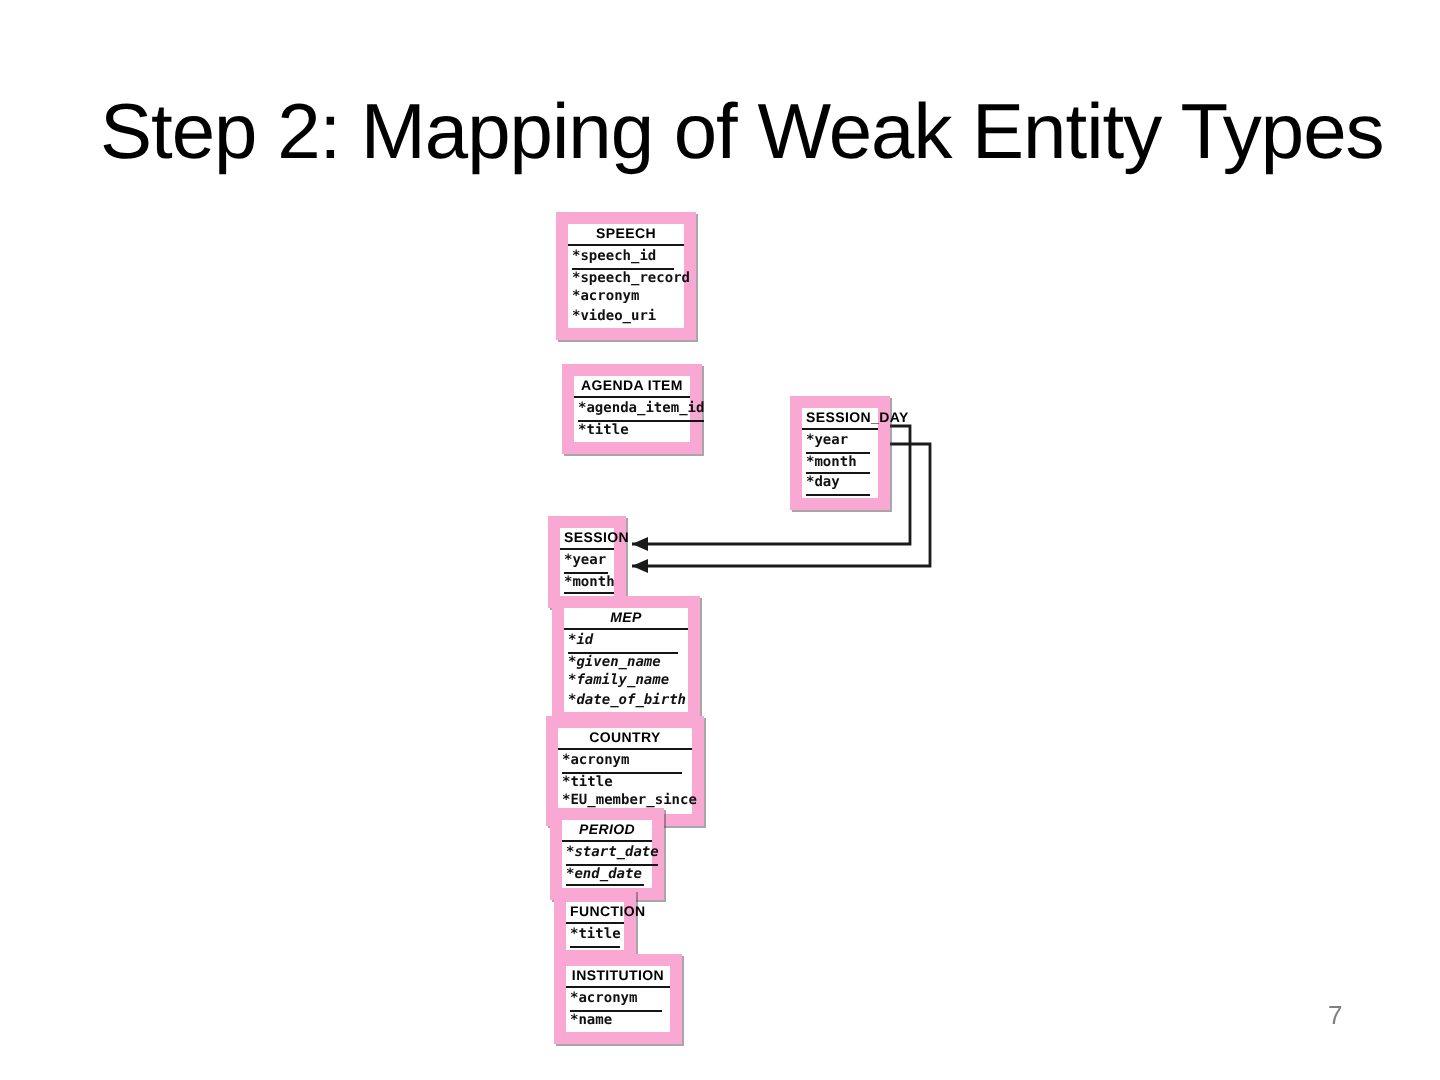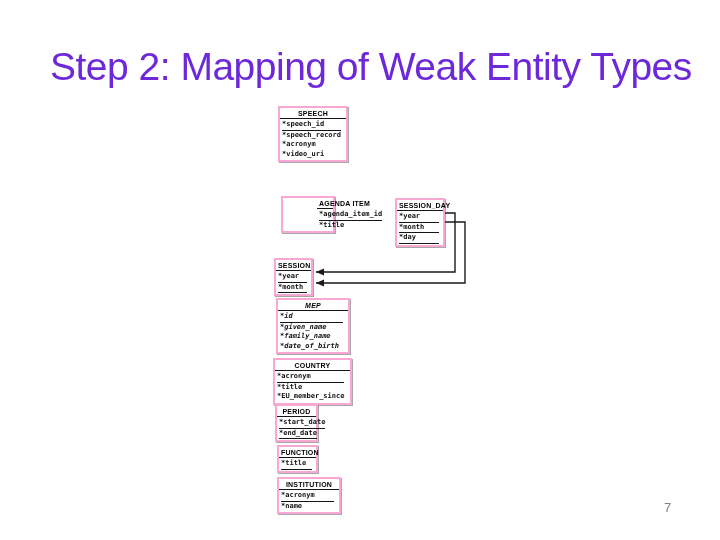--- a/index.html
+++ b/index.html
@@ -14,21 +14,21 @@
     width: 720px; height: 540px;
     background: #ffffff;
     overflow: hidden;
   }
   .slide-title {
     position: absolute;
     left: 50px; top: 44px;
     width: 650px;
     font-size: 39px;
     line-height: 1.2;
-    color: #6d28d9;
+    color: #000000;
     letter-spacing: -0.5px;
     font-family: "Liberation Sans", sans-serif;
     white-space: nowrap;
   }
   .page-number {
     position: absolute;
     left: 664px; top: 500px;
     font-size: 13px;
     color: #7f7f7f;
   }
@@ -38,21 +38,21 @@
     width: 720px; height: 540px;
   }
   .connector-svg {
     position: absolute;
     left: 0; top: 0;
     pointer-events: none;
   }
   .entity {
     position: absolute;
     box-sizing: border-box;
-    border: 2px solid #f9a8d4;
+    border: 6px solid #f9a8d4;
     background: #ffffff;
     box-shadow: 1px 1px 0 rgba(60,60,60,0.45);
   }
   .entity-title {
     font-family: "Liberation Sans", sans-serif;
     font-weight: bold;
     font-size: 7px;
     line-height: 7px;
     text-align: center;
     color: #000000;
@@ -97,21 +97,21 @@
       </svg>
   <div class="entity" style="left: 278px; top: 106px; width: 70px;">
         <div class="entity-title">SPEECH</div>
         <div class="entity-fields">
           <div class="entity-field key"><span class="fld">*speech_id</span></div>
           <div class="entity-field"><span class="fld">*speech_record</span></div>
           <div class="entity-field"><span class="fld">*acronym</span></div>
           <div class="entity-field"><span class="fld">*video_uri</span></div>
         </div>
       </div>
-      <div class="entity" style="left: 281px; top: 196px; width: 54px; padding-left: 34px;">
+      <div class="entity" style="left: 281px; top: 182px; width: 70px;">
         <div class="entity-title">AGENDA ITEM</div>
         <div class="entity-fields">
           <div class="entity-field key"><span class="fld">*agenda_item_id</span></div>
           <div class="entity-field"><span class="fld">*title</span></div>
         </div>
       </div>
       <div class="entity" style="left: 395px; top: 198px; width: 50px;">
         <div class="entity-title">SESSION_DAY</div>
         <div class="entity-fields">
           <div class="entity-field key"><span class="fld">*year</span></div>
@@ -136,21 +136,21 @@
         </div>
       </div>
       <div class="entity" style="left: 273px; top: 358px; width: 79px;">
         <div class="entity-title">COUNTRY</div>
         <div class="entity-fields">
           <div class="entity-field key"><span class="fld">*acronym</span></div>
           <div class="entity-field"><span class="fld">*title</span></div>
           <div class="entity-field"><span class="fld">*EU_member_since</span></div>
         </div>
       </div>
-      <div class="entity" style="left: 275px; top: 404px; width: 43px;">
+      <div class="entity" style="left: 275px; top: 404px; width: 57px; font-style: italic;">
         <div class="entity-title">PERIOD</div>
         <div class="entity-fields">
           <div class="entity-field key"><span class="fld">*start_date</span></div>
           <div class="entity-field key"><span class="fld">*end_date</span></div>
         </div>
       </div>
       <div class="entity" style="left: 277px; top: 445px; width: 41px;">
         <div class="entity-title">FUNCTION</div>
         <div class="entity-fields">
           <div class="entity-field key"><span class="fld">*title</span></div>

